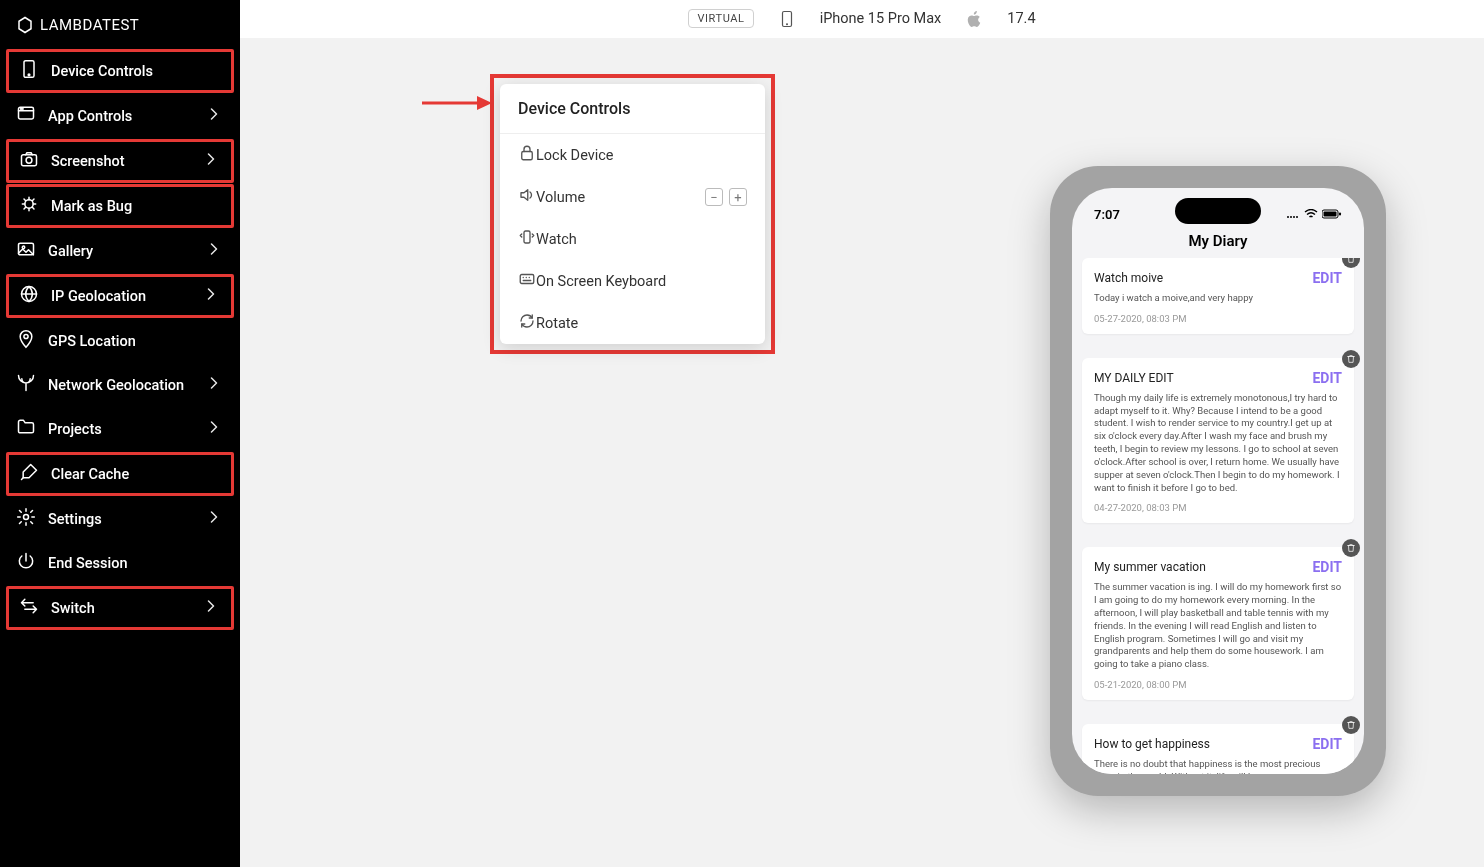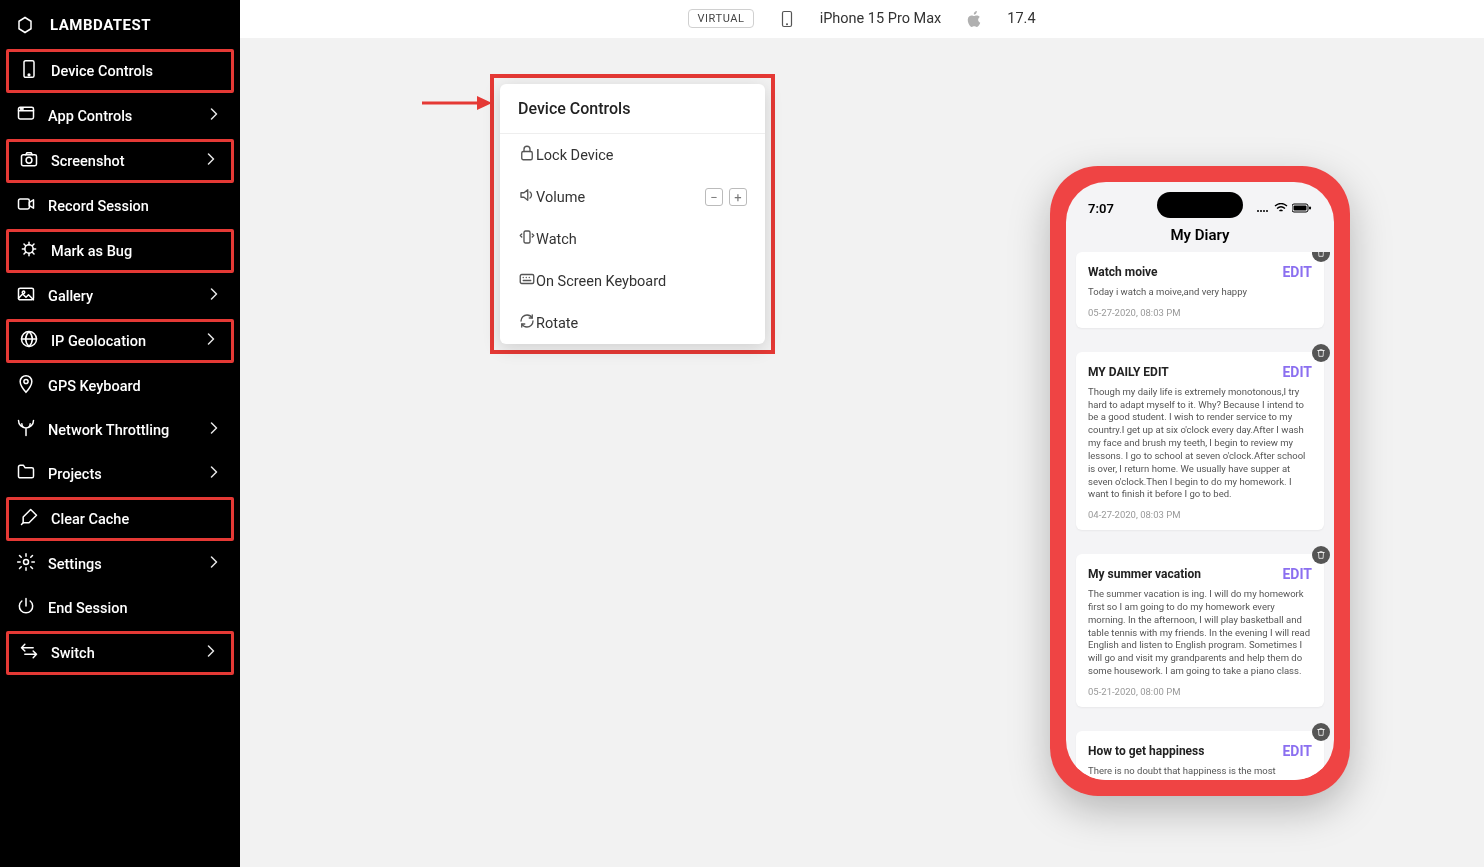--- a/index.html
+++ b/index.html
@@ -1,49 +1,49 @@
 <!DOCTYPE html>
 <html><head>
 <meta charset="utf-8">
 <style>
 *{box-sizing:border-box;margin:0;padding:0;font-family:-apple-system,BlinkMacSystemFont,"Segoe UI",Roboto,sans-serif}
 body{background:#fff;overflow:hidden}
 .app{display:flex;height:867px;width:1484px}
 .sidebar{width:240px;background:#000;color:#fff;padding:12px 0;flex-shrink:0}
-.logo{display:flex;align-items:flex-start;gap:16px;padding:4px 16px 14px;font-weight:700;font-size:15px;letter-spacing:.5px}
+.logo{display:flex;align-items:flex-start;gap:6px;padding:4px 16px 14px;font-weight:400;font-size:15px;letter-spacing:.5px}
 .logo svg{width:18px;height:18px}
 .nav-item{display:flex;align-items:center;gap:12px;padding:10px 16px;font-size:14.5px;font-weight:500;cursor:pointer;position:relative}
 .nav-item .chev{margin-left:auto;opacity:.9}
 .nav-item svg{width:20px;height:20px;flex-shrink:0}
 .hl{border:3px solid #e53935;border-radius:2px;margin:1px 6px;padding:7px 10px}
 .main{flex:1;background:#fff;position:relative;display:flex;flex-direction:column}
 .topbar{height:38px;display:flex;align-items:center;justify-content:center;gap:24px;font-size:14.5px;color:#333;border-bottom:1px solid transparent}
 .virtual-badge{border:1px solid #d0d0d0;border-radius:4px;padding:2px 8px;font-size:11px;letter-spacing:.6px;color:#444}
 .topbar svg{width:18px;height:18px}
 .canvas{flex:1;background:#f2f2f2;position:relative}
 .arrow{position:absolute;left:182px;top:55px;color:#e53935}
 .panel-wrap{position:absolute;left:250px;top:36px;width:285px;border:4px solid #e53935}
 .panel{background:#fff;border-radius:6px;box-shadow:0 4px 18px rgba(0,0,0,.15);margin:6px}
 .panel-title{padding:15px 18px;font-size:16px;font-weight:500;color:#222;border-bottom:1px solid #eee}
 .panel-item{display:flex;align-items:center;padding:10px 18px;font-size:14.5px;color:#333;cursor:pointer}
 .panel-item svg{width:18px;height:18px;color:#555}
 .vol-ctrl{margin-left:auto;display:flex;gap:6px}
 .vol-btn{width:18px;height:18px;border:1px solid #bbb;border-radius:3px;display:flex;align-items:center;justify-content:center;font-size:13px;color:#777;background:#fff}
-.phone{position:absolute;left:810px;top:128px;width:300px;height:630px;background:#ef4444;border-radius:48px;padding:16px;box-shadow:0 14px 40px rgba(0,0,0,.25)}
+.phone{position:absolute;left:810px;top:128px;width:336px;height:630px;background:#a3a3a3;border-radius:48px;padding:22px;box-shadow:0 14px 40px rgba(0,0,0,.25)}
 .phone-inner{background:#f4f4f6;border-radius:40px;width:100%;height:100%;overflow:hidden;position:relative}
 .island{position:absolute;top:10px;left:50%;transform:translateX(-50%);width:86px;height:26px;background:#000;border-radius:18px;z-index:5}
 .statusbar{display:flex;justify-content:space-between;align-items:center;padding:12px 22px 0;font-size:13px;font-weight:600;height:40px}
 .status-icons{display:flex;gap:4px;align-items:center}
 .app-title{text-align:center;font-size:15px;font-weight:600;padding:4px 0 8px}
 .cards{padding:0 10px;overflow:hidden}
 .card{background:#fff;border-radius:6px;padding:12px 12px 10px;margin-bottom:24px;position:relative;box-shadow:0 1px 2px rgba(0,0,0,.05)}
 .card-del{position:absolute;top:-8px;right:-6px;width:18px;height:18px;background:#555;border-radius:50%;display:flex;align-items:center;justify-content:center}
 .card-del svg{width:10px;height:10px;color:#fff}
 .card-head{display:flex;justify-content:space-between;align-items:center;margin-bottom:6px}
-.card-title{font-size:12px;font-weight:700;color:#222}
+.card-title{font-size:12px;font-weight:400;color:#222}
 .card-edit{font-size:14px;font-weight:700;color:#8b6ff0}
 .card-body{font-size:9.5px;color:#555;line-height:1.35;margin-bottom:8px}
 .card-date{font-size:9.5px;color:#999}
 </style>
 </head>
 <body>
 
 <div class="app">
   <div class="sidebar">
     <div class="logo">
@@ -76,27 +76,20 @@
           <span><svg class="" viewBox="0 0 24 24" fill="none" stroke="currentColor" stroke-width="1.8" stroke-linecap="round" stroke-linejoin="round">
               <rect x="3" y="7" width="18" height="13" rx="2"></rect>
               <circle cx="12" cy="13.5" r="3.5"></circle>
               <path d="M8 7l1.5-2.5h5L16 7"></path>
             </svg></span>
           <span>Screenshot</span>
           <span class="chev"><svg class="" viewBox="0 0 24 24" fill="none" stroke="currentColor" stroke-width="1.8" stroke-linecap="round" stroke-linejoin="round">
               <path d="M9 6l6 6-6 6"></path>
             </svg></span>
         </div>
-        <div class="nav-item">
-          <span><svg class="" viewBox="0 0 24 24" fill="none" stroke="currentColor" stroke-width="1.8" stroke-linecap="round" stroke-linejoin="round">
-              <rect x="3" y="6" width="13" height="12" rx="2"></rect>
-              <path d="M16 10l5-3v10l-5-3z"></path>
-            </svg></span>
-          <span>Record Session</span>
-        </div>
         <div class="nav-item hl">
           <span><svg class="" viewBox="0 0 24 24" fill="none" stroke="currentColor" stroke-width="1.8" stroke-linecap="round" stroke-linejoin="round">
               <circle cx="12" cy="12" r="5"></circle>
               <path d="M12 7V4M12 17v3M7 12H4M17 12h3M8 8L6 6M16 8l2-2M8 16l-2 2M16 16l2 2"></path>
             </svg></span>
           <span>Mark as Bug</span>
         </div>
         <div class="nav-item">
           <span><svg class="" viewBox="0 0 24 24" fill="none" stroke="currentColor" stroke-width="1.8" stroke-linecap="round" stroke-linejoin="round">
               <rect x="3" y="5" width="18" height="14" rx="2"></rect>
@@ -116,27 +109,27 @@
           <span>IP Geolocation</span>
           <span class="chev"><svg class="" viewBox="0 0 24 24" fill="none" stroke="currentColor" stroke-width="1.8" stroke-linecap="round" stroke-linejoin="round">
               <path d="M9 6l6 6-6 6"></path>
             </svg></span>
         </div>
         <div class="nav-item">
           <span><svg class="" viewBox="0 0 24 24" fill="none" stroke="currentColor" stroke-width="1.8" stroke-linecap="round" stroke-linejoin="round">
               <path d="M12 2a7 7 0 017 7c0 5-7 13-7 13S5 14 5 9a7 7 0 017-7z"></path>
               <circle cx="12" cy="9" r="2.5"></circle>
             </svg></span>
-          <span>GPS Keyboard</span>
+          <span>GPS Location</span>
         </div>
         <div class="nav-item">
           <span><svg class="" viewBox="0 0 24 24" fill="none" stroke="currentColor" stroke-width="1.8" stroke-linecap="round" stroke-linejoin="round">
               <path d="M12 12v9M12 12a5 5 0 005-5M12 12a5 5 0 01-5-5M12 12a9 9 0 009-9M12 12a9 9 0 01-9-9"></path>
             </svg></span>
-          <span>Network Throttling</span>
+          <span>Network Geolocation</span>
           <span class="chev"><svg class="" viewBox="0 0 24 24" fill="none" stroke="currentColor" stroke-width="1.8" stroke-linecap="round" stroke-linejoin="round">
               <path d="M9 6l6 6-6 6"></path>
             </svg></span>
         </div>
         <div class="nav-item">
           <span><svg class="" viewBox="0 0 24 24" fill="none" stroke="currentColor" stroke-width="1.8" stroke-linecap="round" stroke-linejoin="round">
               <path d="M3 6a2 2 0 012-2h4l2 3h8a2 2 0 012 2v8a2 2 0 01-2 2H5a2 2 0 01-2-2V6z"></path>
             </svg></span>
           <span>Projects</span>
           <span class="chev"><svg class="" viewBox="0 0 24 24" fill="none" stroke="currentColor" stroke-width="1.8" stroke-linecap="round" stroke-linejoin="round">

